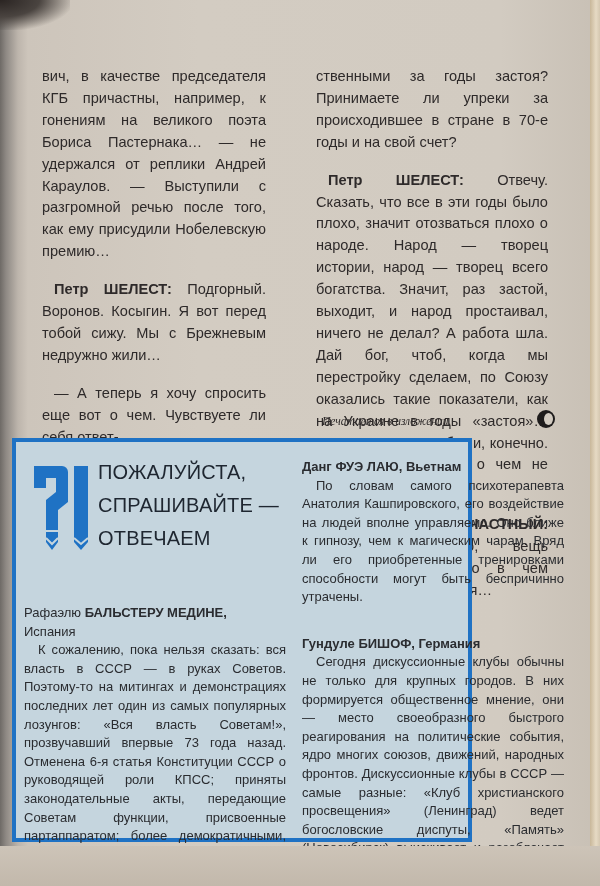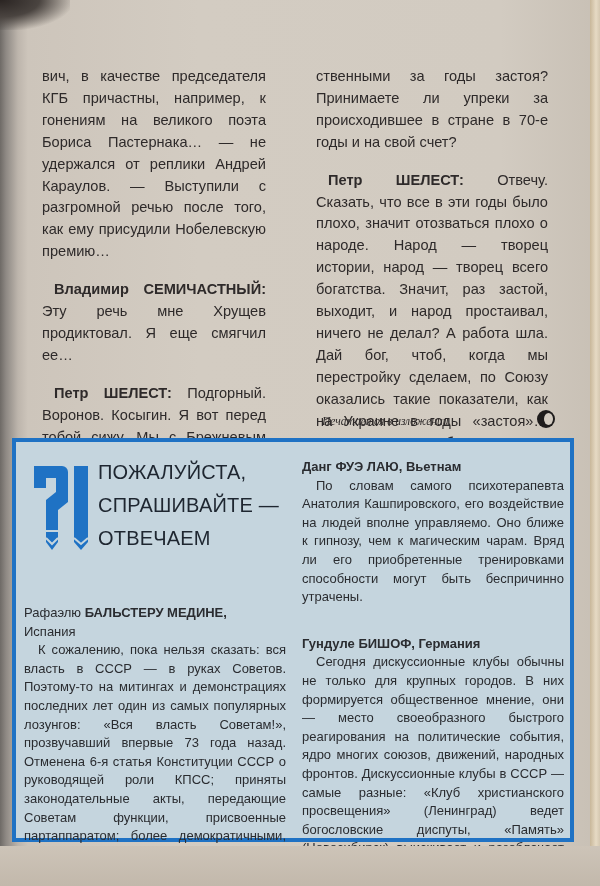--- a/index.html
+++ b/index.html
@@ -42,21 +42,21 @@
   }
   .end-mark {
     position: absolute; left: 537px; top: 410px; width: 18px; height: 18px;
     border-radius: 50%; background: #1e1c1c;
   }
   .end-mark::after {
     content: ""; position: absolute; left: 7px; top: 3px; width: 9px; height: 12px;
     border-radius: 50%; background: #d2cbc1;
   }
   .qa-box {
-    position: absolute; left: 12px; top: 438px; width: 562px; height: 404px;
+    position: absolute; left: 12px; top: 438px; width: 460px; height: 404px;
     border: 4px solid #1f72c4; background: #c5d5de;
   }
   .qa-logo { position: absolute; left: 14px; top: 18px; width: 70px; height: 96px; }
   .qa-title {
     position: absolute; left: 82px; top: 14px; font-size: 20px; line-height: 33px;
     font-weight: normal; color: #1e2630; letter-spacing: 0.2px;
   }
   .qa-col { position: absolute; font-size: 13px; line-height: 18.6px; color: #2a2c30; text-align: justify; }
   .qa-col .to { font-weight: normal; }
   .qa-col .to b { font-weight: bold; }
@@ -72,21 +72,20 @@
 </head>
 <body>
 
 <div class="page">
   <div class="dark-corner"></div>
   <div class="right-edge"></div>
 
 
   <div class="col col-left">
     <p>вич, в качестве председателя КГБ причастны, например, к гонениям на великого поэта Бориса Пастернака… — не удержался от реплики Андрей Караулов. — Выступили с разгромной речью после того, как ему присудили Нобелевскую премию…</p>
-    <p class="ind"><span class="spk">Владимир СЕМИЧАСТНЫЙ:</span><span> Эту речь мне Хрущев продиктовал. Я еще смягчил ее…</span></p>
     <p class="ind"><span class="spk">Петр ШЕЛЕСТ:</span><span> Подгорный. Воронов. Косыгин. Я вот перед тобой сижу. Мы с Брежневым недружно жили…</span></p>
     <p class="ind">— А теперь я хочу спросить еще вот о чем. Чувствуете ли себя ответ-</p>
   </div>
 
   <div class="col col-right">
     <p>ственными за годы застоя? Принимаете ли упреки за происходившее в стране в 70-е годы и на свой счет?</p>
     <p class="ind"><span class="spk">Петр ШЕЛЕСТ:</span><span> Отвечу. Сказать, что все в эти годы было плохо, значит отозваться плохо о народе. Народ — творец истории, народ — творец всего богатства. Значит, раз застой, выходит, и народ простаивал, ничего не делал? А работа шла. Дай бог, чтоб, когда мы перестройку сделаем, по Союзу оказались такие показатели, как на Украине в годы «застоя»… Хотя и недостатки были, конечно. И ошибки. Но я ни о чем не жалею…</span></p>
     <p class="ind"><span class="spk">Владимир СЕМИЧАСТНЫЙ:</span><span> Покаяние, конечно, вещь хорошая… Если кто в чем виноват, пусть покается…</span></p>
   </div>
 

